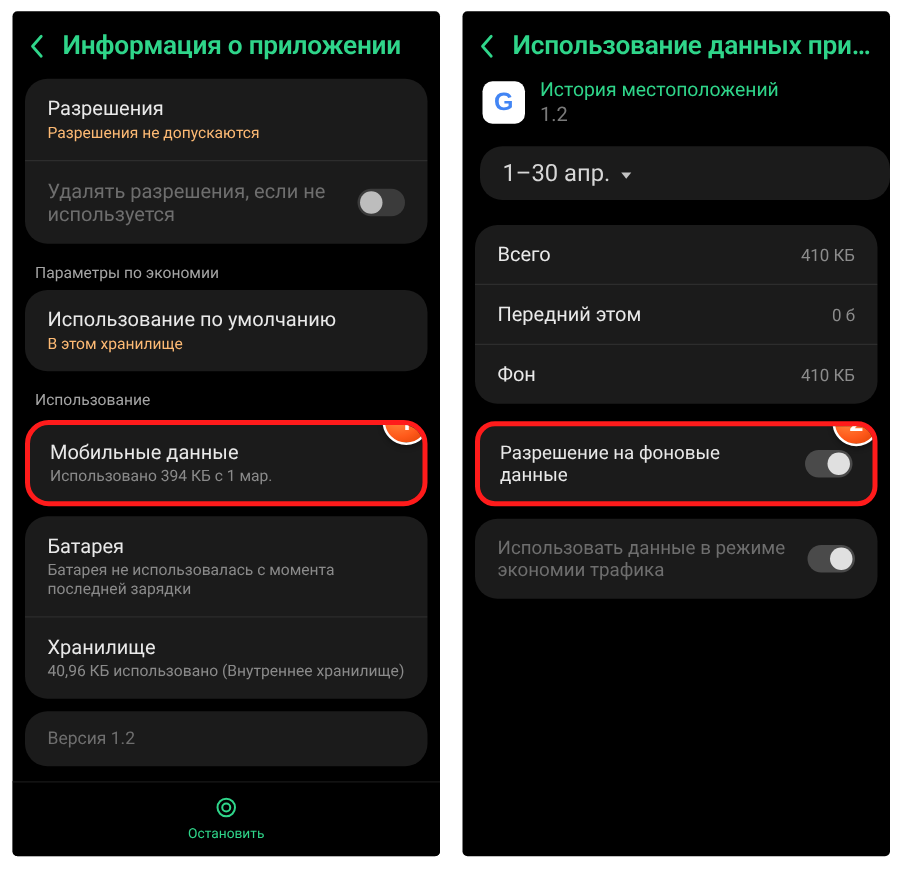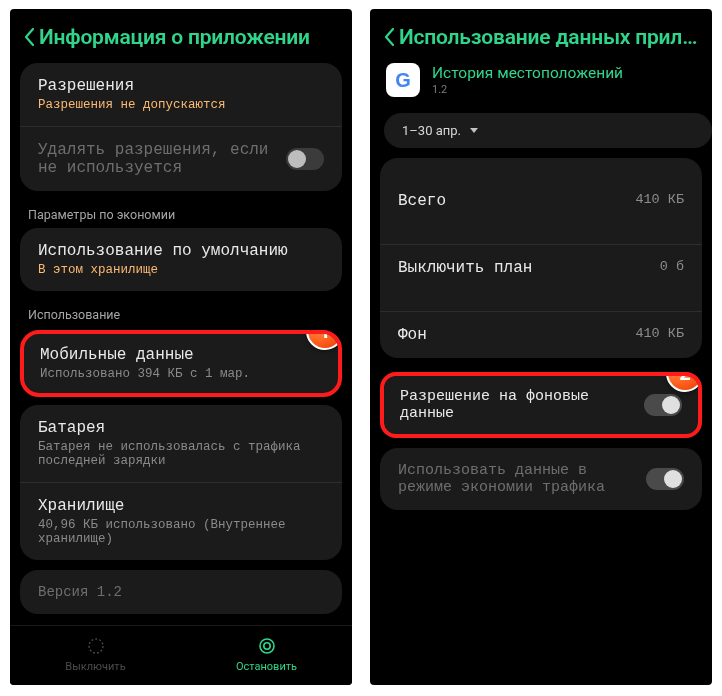--- a/index.html
+++ b/index.html
@@ -20,21 +20,21 @@
     overflow: hidden;
     display: flex;
     flex-direction: column;
     position: relative;
     color: #e9e9e9;
   }
   .header {
     display: flex;
     align-items: center;
     padding: 16px 14px 14px 12px;
-    gap: 1px;
+    gap: 12px;
   }
   .back svg { display: block; }
   .title {
     color: #2fd58a;
     font-size: 21px;
     font-weight: 600;
     letter-spacing: -.2px;
     white-space: nowrap;
     overflow: hidden;
     text-overflow: ellipsis;
@@ -45,21 +45,20 @@
     padding: 6px 18px 6px;
   }
   .card {
     background: #1b1b1b;
     border-radius: 18px;
     margin: 0 10px;
     overflow: hidden;
   }
   .row {
     padding: 14px 18px;
-    font-family: Liberation Mono, monospace;
   }
   .row + .row, .row.divided { border-top: 1px solid #2d2d2d; }
   .row-title { color: #e9e9e9; font-size: 16px; }
   .row-title.muted { color: #6e6e6e; }
   .row-sub { color: #fdba74; font-size: 12.5px; margin-top: 3px; }
   .row-sub.grey { color: #8a8a8a; }
   .row.switch { display: flex; align-items: center; justify-content: space-between; gap: 14px; }
   .row.switch .text { flex: 1; }
   .toggle {
     width: 38px; height: 22px; border-radius: 11px;
@@ -105,28 +104,28 @@
 
   
   .app-head { display: flex; align-items: center; gap: 12px; padding: 0 16px 6px; }
   .app-icon {
     width: 34px; height: 34px; border-radius: 8px; background: #fff;
     display: flex; align-items: center; justify-content: center; font-weight: 700;
     font-family: "Product Sans", Arial, sans-serif;
   }
   .app-icon span { font-size: 20px; line-height: 1; }
   .app-meta .name { color: #2fd58a; font-size: 15.5px; }
-  .app-meta .ver { color: #7a7a7a; font-size: 11px; margin-top: 1px; }
+  .app-meta .ver { color: #7a7a7a; font-size: 16px; margin-top: 1px; }
   .period {
     display: inline-flex; align-items: center; gap: 8px;
     background: #1b1b1b; border-radius: 18px;
-    padding: 10px 18px; margin: 10px 0 0 14px;
-    color: #d7d7d7; font-size: 13px;
-  }
-  .stats .row { display: flex; justify-content: space-between; align-items: flex-start; margin-top: 20px; }
+    padding: 10px 18px; margin: 10px 0 10px 14px;
+    color: #d7d7d7; font-size: 19px;
+  }
+  .stats .row { display: flex; justify-content: space-between; align-items: flex-end; }
   .stats .row .val { color: #8c8c8c; font-size: 13.5px; }
 </style>
 </head>
 <body>
 
 <div class="phone">
   <div class="header">
     <span class="back">
       <svg width="16" height="22" viewBox="0 0 16 22">
           <path d="M11 3 L4 11 L11 19" stroke="#2fd58a" stroke-width="2.2" fill="none" stroke-linecap="round" stroke-linejoin="round"></path>
@@ -163,44 +162,36 @@
     <div class="row">
       <div class="row-title">Мобильные данные</div>
       <div class="row-sub grey">Использовано 394 КБ с 1 мар.</div>
     </div>
   </div>
 
   <div style="height:8px"></div>
   <div class="card">
     <div class="row">
       <div class="row-title">Батарея</div>
-      <div class="row-sub grey">Батарея не использовалась с трафика последней зарядки</div>
+      <div class="row-sub grey">Батарея не использовалась с момента последней зарядки</div>
     </div>
     <div class="row divided">
       <div class="row-title">Хранилище</div>
       <div class="row-sub grey">40,96 КБ использовано (Внутреннее хранилище)</div>
     </div>
   </div>
 
   <div class="gap"></div>
   <div class="card">
     <div class="row">
       <div class="row-title muted" style="font-size:14px">Версия 1.2</div>
     </div>
   </div>
 
   <div class="bottom-bar">
-    <div class="bottom-btn disabled">
-      <span>
-        <svg width="20" height="20" viewBox="0 0 20 20">
-            <circle cx="10" cy="10" r="7" stroke="#4b4b4b" stroke-width="1.3" fill="none" stroke-dasharray="2 2"></circle>
-          </svg>
-      </span>
-      <span>Выключить</span>
-    </div>
     <div class="bottom-btn enabled">
       <span>
         <svg width="20" height="20" viewBox="0 0 20 20">
             <circle cx="10" cy="10" r="7" stroke="#2fd58a" stroke-width="1.6" fill="none"></circle>
             <circle cx="10" cy="10" r="3.2" stroke="#2fd58a" stroke-width="1.6" fill="none"></circle>
           </svg>
       </span>
       <span>Остановить</span>
     </div>
   </div>
@@ -235,21 +226,21 @@
     </span>
   </div>
 
   <div class="gap"></div>
   <div class="card stats">
     <div class="row">
       <div class="row-title">Всего</div>
       <div class="val">410 КБ</div>
     </div>
     <div class="row divided">
-      <div class="row-title">Выключить план</div>
+      <div class="row-title">Передний этом</div>
       <div class="val">0 б</div>
     </div>
     <div class="row divided">
       <div class="row-title">Фон</div>
       <div class="val">410 КБ</div>
     </div>
   </div>
 
   <div style="height:14px"></div>
   <div class="card highlight" style="margin:0 10px;">

